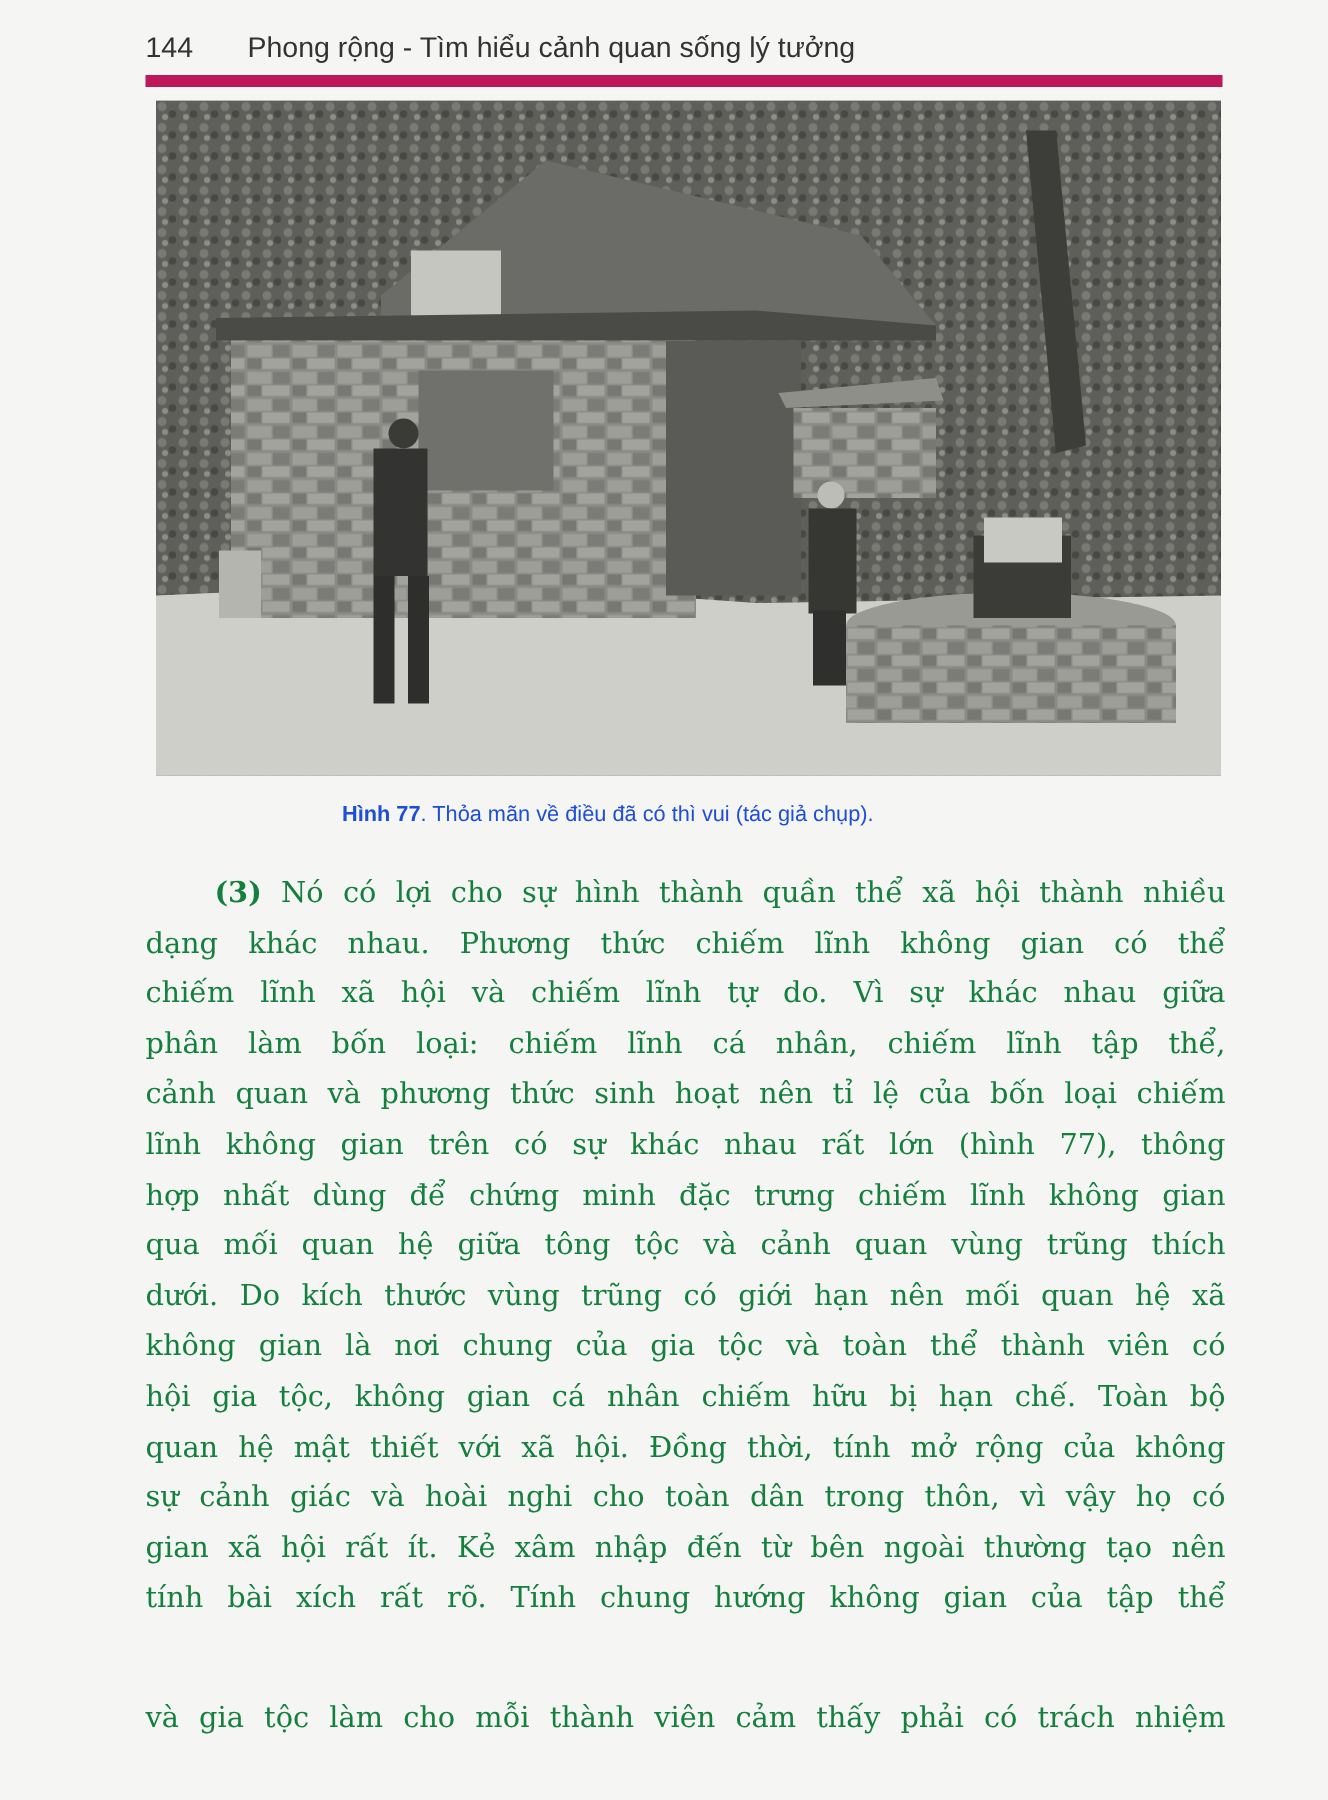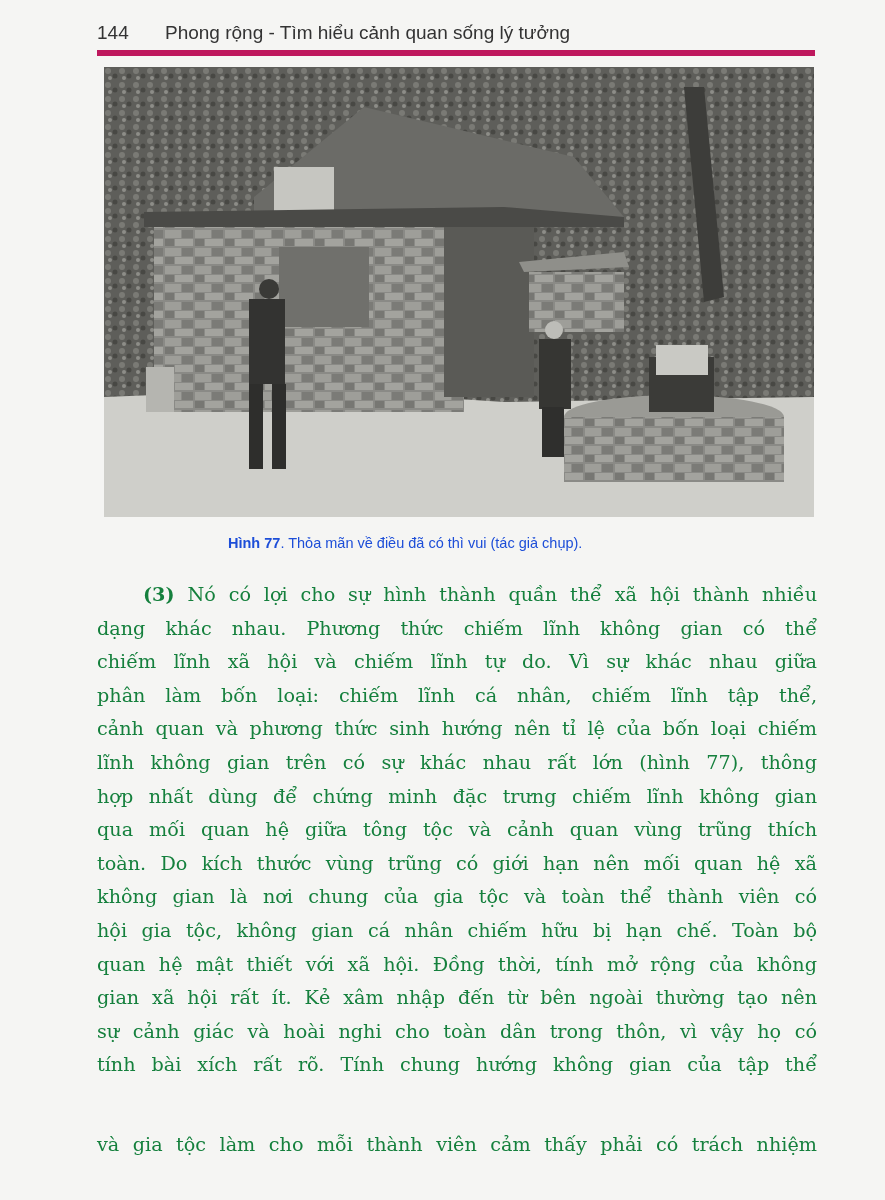--- a/index.html
+++ b/index.html
@@ -4,21 +4,21 @@
 <style>
   html, body { margin: 0; padding: 0; }
   body {
     width: 885px; height: 1200px; background: #f5f5f3;
     position: relative; overflow: hidden;
     font-family: "DejaVu Serif", serif; color: #2a2a2a;
   }
   .header {
     position: absolute; left: 97px; top: 20px; width: 718px; height: 30px;
     font-family: "Liberation Sans", sans-serif; font-size: 19px; color: #333;
-    border-bottom: 6px solid #be185d;
+    border-bottom: 8px solid #be185d;
   }
   .header .pnum { position: absolute; left: 0; top: 2px; }
   .header .title { position: absolute; left: 68px; top: 2px; }
   .photo {
     position: absolute; left: 104px; top: 67px; width: 710px; height: 450px;
     background: #9a9a96; overflow: hidden;
   }
   .photo svg { display: block; }
   .caption {
     position: absolute; left: 228px; top: 535px; width: 470px;
@@ -97,25 +97,25 @@
 
 <div class="caption">
   <b>Hình 77</b><span>. Thỏa mãn về điều đã có thì vui (tác giả chụp).</span>
 </div>
 
 <div class="body-text">
   <span class="line first"><span class="para-num">(3)</span><span> Nó có lợi cho sự hình thành quần thể xã hội thành nhiều</span></span>
   <span class="line">dạng khác nhau. Phương thức chiếm lĩnh không gian có thể</span>
   <span class="line">chiếm lĩnh xã hội và chiếm lĩnh tự do. Vì sự khác nhau giữa</span>
   <span class="line">phân làm bốn loại: chiếm lĩnh cá nhân, chiếm lĩnh tập thể,</span>
-  <span class="line">cảnh quan và phương thức sinh hướng nên tỉ lệ của bốn loại chiếm</span>
+  <span class="line">cảnh quan và phương thức sinh hoạt nên tỉ lệ của bốn loại chiếm</span>
   <span class="line">lĩnh không gian trên có sự khác nhau rất lớn (hình 77), thông</span>
   <span class="line">hợp nhất dùng để chứng minh đặc trưng chiếm lĩnh không gian</span>
   <span class="line">qua mối quan hệ giữa tông tộc và cảnh quan vùng trũng thích</span>
-  <span class="line">toàn. Do kích thước vùng trũng có giới hạn nên mối quan hệ xã</span>
+  <span class="line">dưới. Do kích thước vùng trũng có giới hạn nên mối quan hệ xã</span>
   <span class="line">không gian là nơi chung của gia tộc và toàn thể thành viên có</span>
   <span class="line">hội gia tộc, không gian cá nhân chiếm hữu bị hạn chế. Toàn bộ</span>
   <span class="line">quan hệ mật thiết với xã hội. Đồng thời, tính mở rộng của không</span>
+  <span class="line">sự cảnh giác và hoài nghi cho toàn dân trong thôn, vì vậy họ có</span>
   <span class="line">gian xã hội rất ít. Kẻ xâm nhập đến từ bên ngoài thường tạo nên</span>
-  <span class="line">sự cảnh giác và hoài nghi cho toàn dân trong thôn, vì vậy họ có</span>
   <span class="line">tính bài xích rất rõ. Tính chung hướng không gian của tập thể</span>
   <span class="line last">và gia tộc làm cho mỗi thành viên cảm thấy phải có trách nhiệm</span>
 </div>
 
 </body></html>

